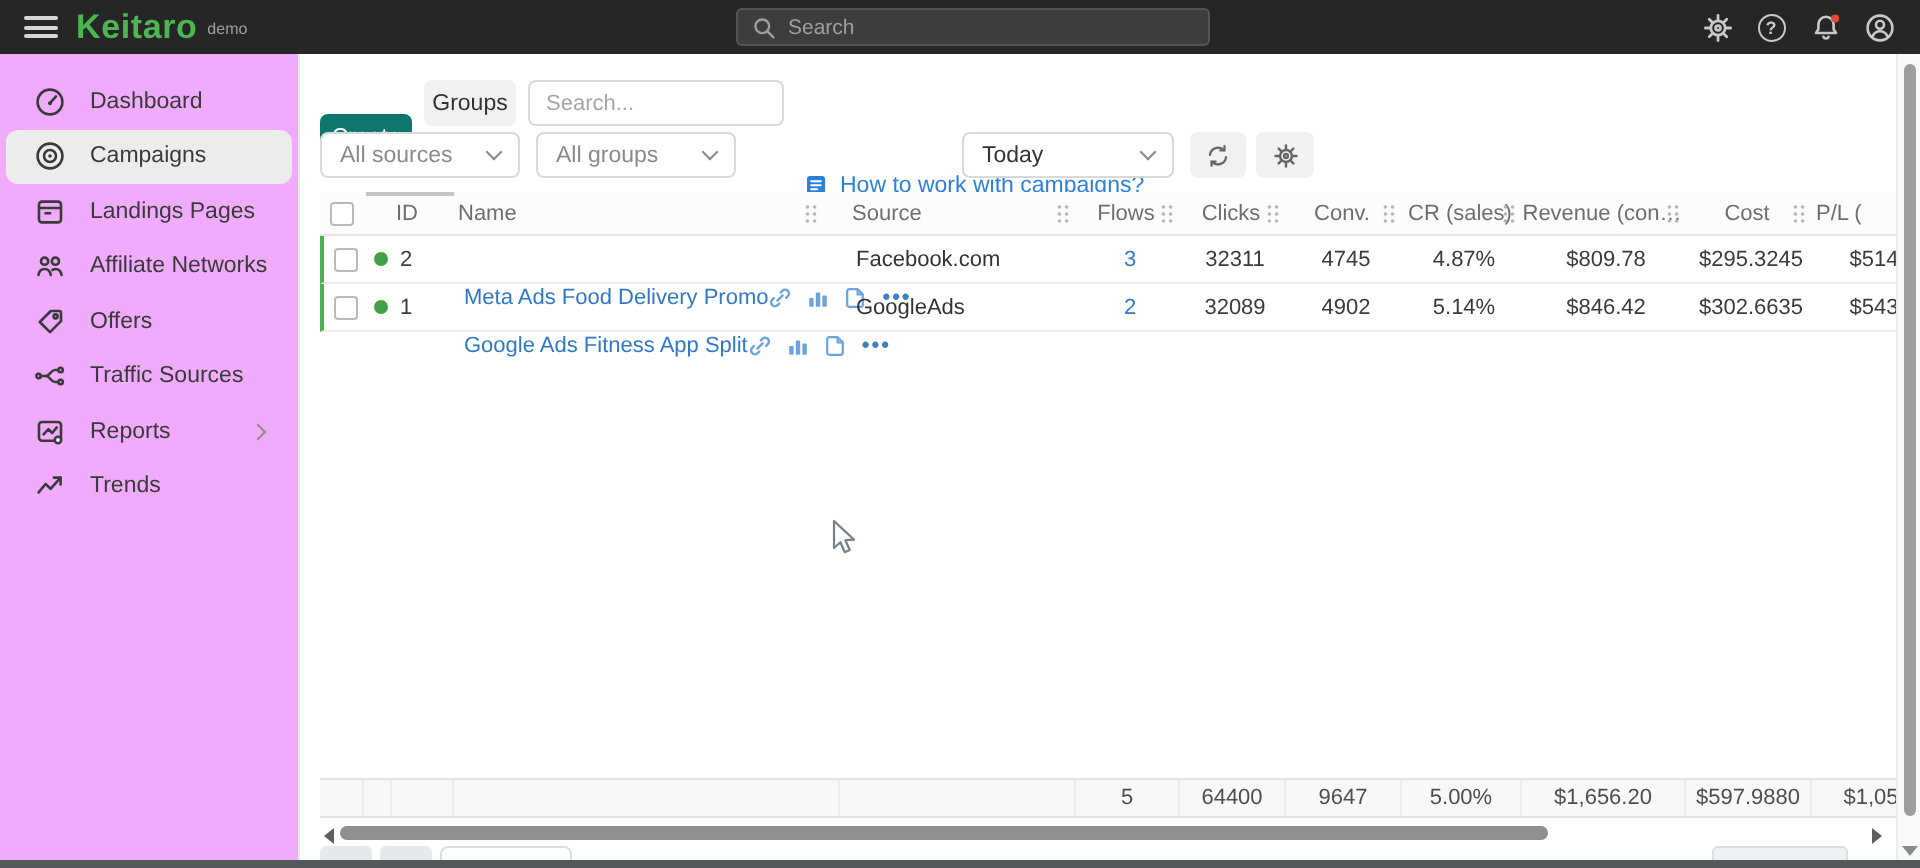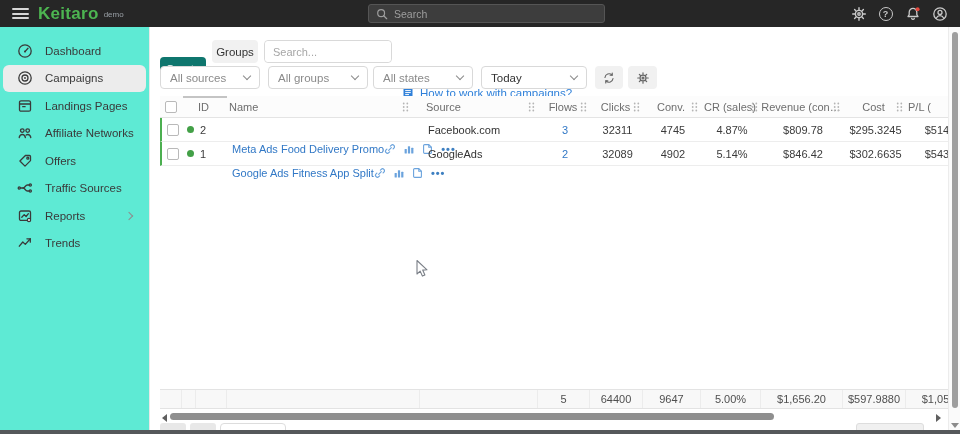--- a/index.html
+++ b/index.html
@@ -13,21 +13,21 @@
   .logo { margin-left:9px; font-size:17px; font-weight:bold; color:#4db551; letter-spacing:.3px; line-height:27px; }
   .logo-badge { margin-left:5px; margin-top:2px; font-size:8px; color:#9aa0a6; }
   .top-search { position:absolute; left:368px; top:4px; width:237px; height:19px; background:#3d3d3d; border:1px solid #555; border-radius:3px; display:flex; align-items:center; padding:0 7px; }
   .top-search input { flex:1; background:transparent; border:none; outline:none; color:#cfcfcf; font-size:10.5px; margin-left:6px; font-family:"Liberation Sans",sans-serif; }
   .top-search input::placeholder { color:#9e9e9e; }
   .top-icons { position:absolute; right:12px; top:0; height:27px; display:flex; align-items:center; gap:10px; }
   .tico { width:17px; height:17px; display:flex; align-items:center; justify-content:center; cursor:pointer; position:relative; }
   .help-circle { width:14px; height:14px; border:1.3px solid #c9c9c9; border-radius:50%; color:#c9c9c9; font-size:9px; font-weight:bold; display:flex; align-items:center; justify-content:center; }
 
   
-  .sidebar { position:absolute; left:0; top:27px; width:150px; height:404px; background:#5eead4; border-right:1px solid #e8e8e8; padding-top:10px; z-index:10; }
+  .sidebar { position:absolute; left:0; top:27px; width:150px; height:404px; background:#f0abfc; border-right:1px solid #e8e8e8; padding-top:10px; z-index:10; }
   .side-item { height:27.5px; display:flex; align-items:center; padding:0 10px 0 14px; cursor:pointer; margin:0 3px; border-radius:6px; }
   .side-item.selected { background:#ececec; }
   .side-item svg { flex:0 0 16px; }
   .side-label { margin-left:12px; font-size:11.5px; color:#3a3a3a; flex:1; }
   .side-chev { width:6px; height:6px; border-right:1.3px solid #8d8d8d; border-top:1.3px solid #8d8d8d; transform:rotate(45deg); margin-right:4px; }
 
   
   .content { position:absolute; left:150px; top:27px; width:798px; height:404px; background:#fff; overflow:hidden; }
 
   .btn { display:flex; align-items:center; justify-content:center; border-radius:4px; font-size:11.5px; cursor:pointer; }
@@ -233,24 +233,20 @@
       </svg>
     <span>How to work with campaigns?</span>
   </div>
 
   <div class="select" style="left:10px;width:100px;">
     <span class="val">All sources</span>
     <span class="chev"></span>
   </div>
   <div class="select" style="left:118px;width:100px;">
     <span class="val">All groups</span>
-    <span class="chev"></span>
-  </div>
-  <div class="select" style="left:223px;width:100px;">
-    <span class="val">All states</span>
     <span class="chev"></span>
   </div>
   <div class="select" style="left:331px;width:106px;gap:32px;">
     <span class="val dark">Today</span>
     <span class="chev"></span>
   </div>
   <div class="icon-btn" style="left:445px;width:28px;">
     <svg width="14" height="14" viewBox="0 0 16 16" fill="none" stroke="#666" stroke-width="1.3" stroke-linecap="round">
       <path d="M3.4 7.4a4.7 4.7 0 0 1 8-2.8"></path>
         <path d="M11.7 2.4v2.4H9.3"></path>

